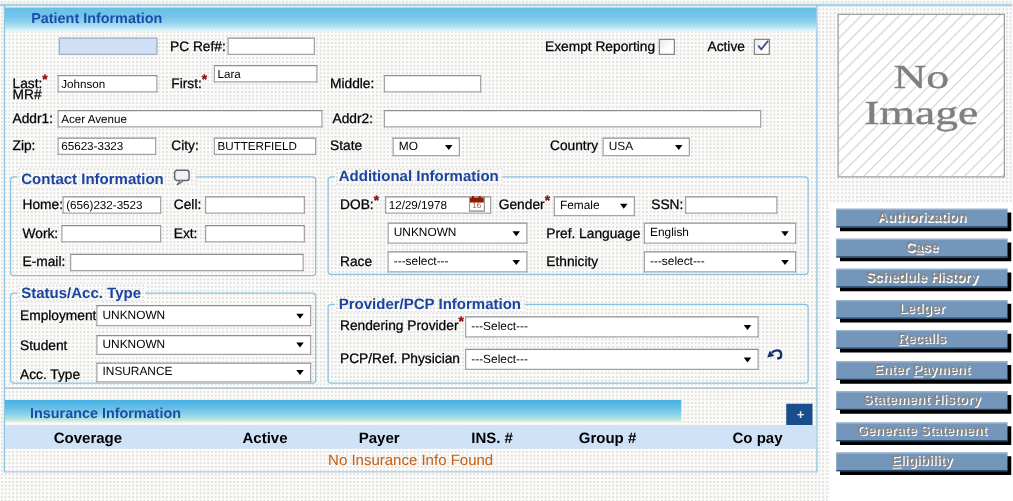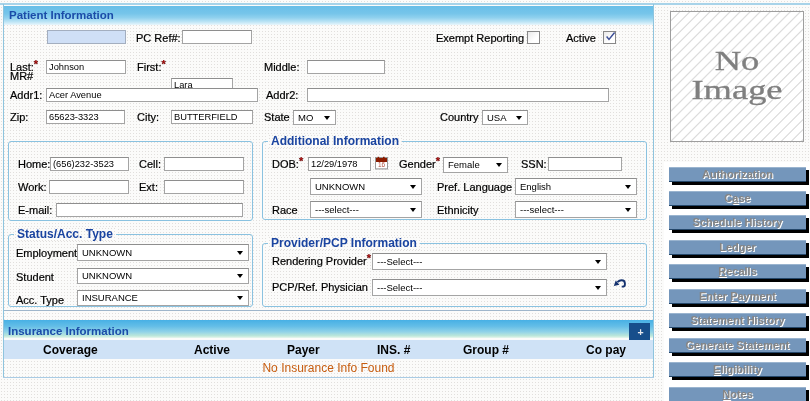--- a/index.html
+++ b/index.html
@@ -17,21 +17,21 @@
 .sel { position:absolute; background:#fff; border:1px solid #a4a4a4; border-top-color:#8e8e8e; font-size:9.5px; color:#000; padding-left:4px; white-space:nowrap; overflow:hidden; height:17px; line-height:15px; }
 .sel::after { content:""; position:absolute; right:5px; top:50%; margin-top:-2px; width:0; height:0;
   border-left:3.5px solid transparent; border-right:3.5px solid transparent; border-top:4.5px solid #000; }
 .fs { position:absolute; border:1px solid #8ac2e0; border-radius:3px; }
 .leg { position:absolute; font-size:12px; line-height:14px; font-weight:bold; color:#1a44a0; white-space:nowrap;
   background-color:#fbfbfa;
   background-image: radial-gradient(circle, rgba(188,185,181,0.42) 0.6px, transparent 0.95px);
   background-size:3px 3px; padding:0 3px; }
 .star { color:#c00000; font-size:11px; font-weight:bold; position:relative; top:-3px; }
 .cb { position:absolute; width:13px; height:13px; border:1px solid #878787; background:linear-gradient(135deg,#e9e9e9,#ffffff 65%); }
-.hdrtxt { font-size:11.5px; line-height:13px; font-weight:bold; color:#1b4ca8; }
+.hdrtxt { font-size:11.5px; line-height:13px; font-weight:bold; color:#1b4ca8;margin-left:16px; }
 .btn { position:absolute; left:669px; width:137px; height:15px; background:#7496bb;
   border-top:1px solid #9ab4cf; border-bottom:1px solid #24476a;
   box-shadow:3px 3px 0 0 #000;
   font-size:11px; font-weight:bold; color:#858585; text-align:center; line-height:13px;
   text-shadow:1px 1px 0 #ffffff; }
 .colh { position:absolute; font-size:12px; font-weight:bold; color:#000; top:343px;margin-left:36px; }
 </style>
 </head>
 <body>
 <div id="page">
@@ -55,56 +55,60 @@
   <div class="cb" style="left:527px; top:31px;"></div>
   <div class="lbl" style="left:566px; top:32px;">Active</div>
   <div class="cb" style="left:603px; top:31px;"></div>
   <svg class="abs" style="left:604px; top:30px;" width="13" height="13" viewBox="0 0 13 13">
       <path d="M2.6 6.5 L5 9.4 L10.6 2.6" fill="none" stroke="#3c4e96" stroke-width="1.5"></path>
     </svg>
 
   <div class="lbl" style="left:10px; top:61px;">Last:<span class="star">*</span></div>
   <div class="inp" style="left:46px; top:60px; width:80px;">Johnson</div>
   <div class="lbl" style="left:137px; top:61px;text-align:center;">First:<span class="star">*</span></div>
-  <div class="inp" style="left:171px; top:78px; width:62px;">Lara</div>
+  <div class="inp" style="left:171px; top:52px; width:83px;">Lara</div>
   <div class="lbl" style="left:264px; top:61px;">Middle:</div>
   <div class="inp" style="left:307px; top:60px; width:78px;"></div>
 
   <div class="lbl" style="left:10px; top:89px;">Addr1:</div>
   <div class="inp" style="left:46px; top:88px; width:212px;">Acer Avenue</div>
   <div class="lbl" style="left:266px; top:89px;">Addr2:</div>
   <div class="inp" style="left:307px; top:88px; width:302px;"></div>
 
   <div class="lbl" style="left:10px; top:111px;">Zip:</div>
   <div class="inp" style="left:46px; top:110px; width:79px;">65623-3323</div>
   <div class="lbl" style="left:137px; top:111px;">City:</div>
   <div class="inp" style="left:171px; top:110px; width:82px;">BUTTERFIELD</div>
   <div class="lbl" style="left:264px; top:111px;">State</div>
-  <div class="sel" style="left:293px; top:110px; width:43px; height:15px; line-height:13px;">MO</div>
+  <div class="sel" style="left:314px; top:110px; width:54px; height:15px; line-height:13px;">MO</div>
   <div class="lbl" style="left:440px; top:111px;">Country</div>
-  <div class="sel" style="left:482px; top:110px; width:46px; height:15px; line-height:13px;">USA</div>
+  <div class="sel" style="left:482px; top:110px; width:70px; height:15px; line-height:13px;">USA</div>
 
   <div class="fs" style="left:8px; top:141px; width:245px; height:80px;"></div>
+  <div class="leg" style="left:14px; top:134px;">Contact Information<svg style="vertical-align:-2px; margin-left:7px;" width="16" height="15" viewBox="0 0 16 15">
+    <rect x="1.7" y="2.2" width="11.6" height="8.2" rx="2" fill="#eef1f8" stroke="#686868" stroke-width="1.2"></rect>
+    <path d="M6 10.6 L3.6 14 L8.3 11" fill="#eef1f8" stroke="#686868" stroke-width="1.0"></path>
+  </svg></div>
 
   <div class="lbl" style="left:18px; top:158px;">Home:</div>
   <div class="inp" style="left:50px; top:157px; width:79px;">(656)232-3523</div>
   <div class="lbl" style="left:139px; top:158px;">Cell:</div>
   <div class="inp" style="left:164px; top:157px; width:80px;"></div>
   <div class="lbl" style="left:18px; top:181px;">Work:</div>
   <div class="inp" style="left:49px; top:180px; width:80px;"></div>
   <div class="lbl" style="left:139px; top:181px;">Ext:</div>
   <div class="inp" style="left:164px; top:180px; width:80px;"></div>
   <div class="lbl" style="left:18px; top:204px;">E-mail:</div>
   <div class="inp" style="left:56px; top:203px; width:187px;"></div>
 
   <div class="fs" style="left:262px; top:141px; width:385px; height:79px;"></div>
   <div class="leg" style="left:268px; top:134px;">Additional Information</div>
 
   <div class="lbl" style="left:272px; top:158px;">DOB:<span class="star">*</span></div>
-  <div class="inp" style="left:308px; top:157px; width:63px;">12/29/1978</div>
+  <div class="inp" style="left:308px; top:157px; width:85px;">12/29/1978</div>
   <svg class="abs" style="left:375px; top:156px;" width="13" height="14" viewBox="0 0 13 14">
     <rect x="0.5" y="1.5" width="12" height="11.5" fill="#fff" stroke="#999" stroke-width="1"></rect>
     <rect x="1" y="2" width="11" height="4" fill="#8c1c00"></rect>
     <rect x="2.6" y="0.8" width="1.6" height="2.4" fill="#8c1c00"></rect>
       <rect x="8" y="0.8" width="1.6" height="2.4" fill="#8c1c00"></rect>
     <text x="6.5" y="10.8" font-size="6.5" fill="#b05040" text-anchor="middle" font-family="Liberation Sans">16</text>
     <rect x="1" y="12" width="11" height="1" fill="#bbb"></rect>
   </svg>
   <div class="lbl" style="left:399px; top:158px;">Gender<span class="star">*</span></div>
   <div class="sel" style="left:443px; top:157px; width:65px; height:16px; line-height:14px;">Female</div>
@@ -138,21 +142,21 @@
   <div class="sel" style="left:372px; top:253px; width:235px;">---Select---</div>
   <div class="lbl" style="left:272px; top:281px;">PCP/Ref. Physician</div>
   <div class="sel" style="left:372px; top:279px; width:235px;">---Select---</div>
   <svg class="abs" style="left:613px; top:279px;" width="14" height="11" viewBox="0 0 14 11">
     <path d="M4.4 3.2 Q6.2 1.3 8.6 1.3 Q11.9 1.3 11.9 4.6 L11.9 5.4 Q11.9 7.6 9.5 7.6 L8.7 7.6" fill="none" stroke="#14316e" stroke-width="1.9"></path>
     <path d="M0.8 7.0 L2.7 1.6 L6.4 5.8 Z" fill="#14316e"></path>
   </svg>
 
   <div class="abs" style="left:4px; top:310px; width:649px; height:1px; background:#9fb6cb;"></div>
 
-  <div class="abs" style="left:4px; top:320px; width:649px; height:18px;
+  <div class="abs" style="left:4px; top:320px; width:541px; height:18px;
     background:linear-gradient(180deg,#47b0e5 0%, #64bee7 35%, #8fd2e8 65%, #bce7da 88%, #e8f7ee 100%);">
     <div class="hdrtxt" style="padding:5px 0 0 4px;">Insurance Information</div>
   </div>
   <div class="abs" style="left:629px; top:323px; width:21px; height:17px; background:#174e8b; color:#e8e8ee; font-size:10.5px; font-weight:bold; text-align:center; line-height:18px; text-indent:2px; font-family:'Liberation Sans',sans-serif;">+</div>
 
   <div class="abs" style="left:4px; top:340px; width:649px; height:19px; background:#cfe2f6;"></div>
   <div class="colh" style="left:7px;">Coverage</div>
   <div class="colh" style="left:158px;">Active</div>
   <div class="colh" style="left:251px;">Payer</div>
   <div class="colh" style="left:341px;">INS. #</div>
@@ -169,15 +173,14 @@
 
   <div class="btn" style="top:167px;">Authorization</div>
   <div class="btn" style="top:191px;">C<u>a</u>se</div>
   <div class="btn" style="top:215px;">Schedule History</div>
   <div class="btn" style="top:240px;">Ledger</div>
   <div class="btn" style="top:264px;"><u>R</u>ecalls</div>
   <div class="btn" style="top:289px;">Enter <u>P</u>ayment</div>
   <div class="btn" style="top:313px;">Statement History</div>
   <div class="btn" style="top:338px;">Generate Statement</div>
   <div class="btn" style="top:362px;"><u>E</u>ligibility</div>
-  <div class="btn" style="top:387px;"><u>N</u>otes</div>
 
 </div>
 
 </body></html>

